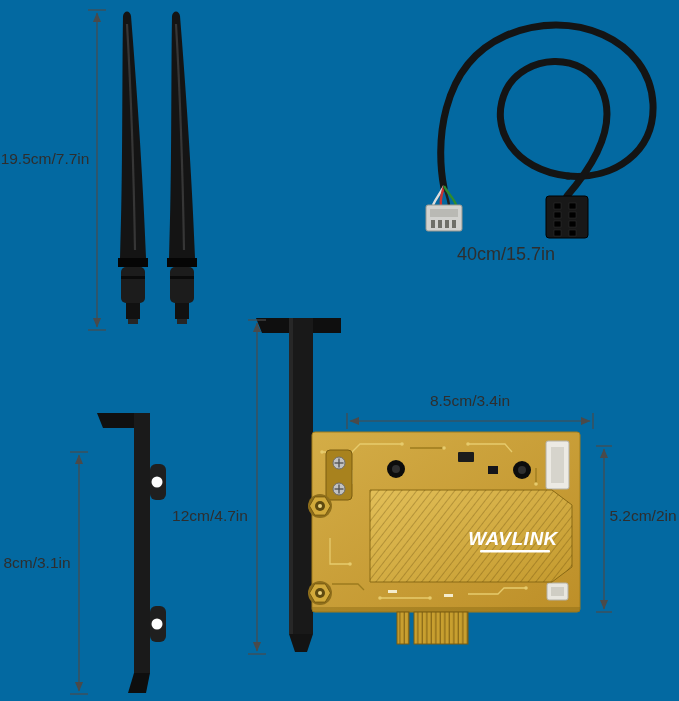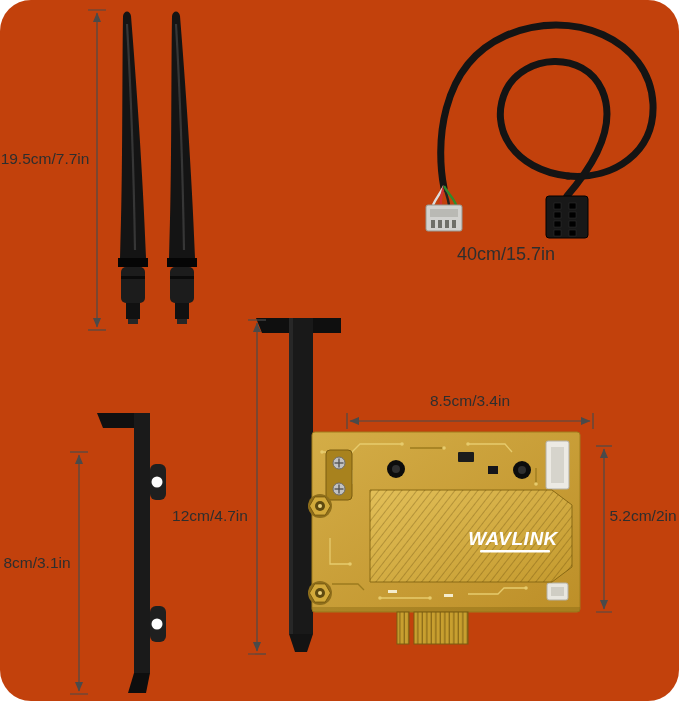--- a/index.html
+++ b/index.html
@@ -1,22 +1,21 @@
 <!DOCTYPE html>
 <html><head>
 <meta charset="utf-8">
 <style>
   html,body{margin:0;padding:0;background:#ffffff;}
   .stage{
     position:relative;
     width:679px;height:701px;
-    background:#c2410c;
+    background:#0369a1;
     overflow:hidden;
     font-family:"Liberation Sans","DejaVu Sans",sans-serif;
-    border-radius:31px;
   }
   svg{display:block}
   svg text{
     font-family:"Liberation Sans","DejaVu Sans",sans-serif;
     fill:#2e2e2e;
   }
   .dim-label{font-size:15.5px;}
   .cable-label{font-size:18px;}
   .brand-text{font-size:19px;font-weight:bold;font-style:italic;letter-spacing:.5px;fill:#ffffff;}
 </style>

